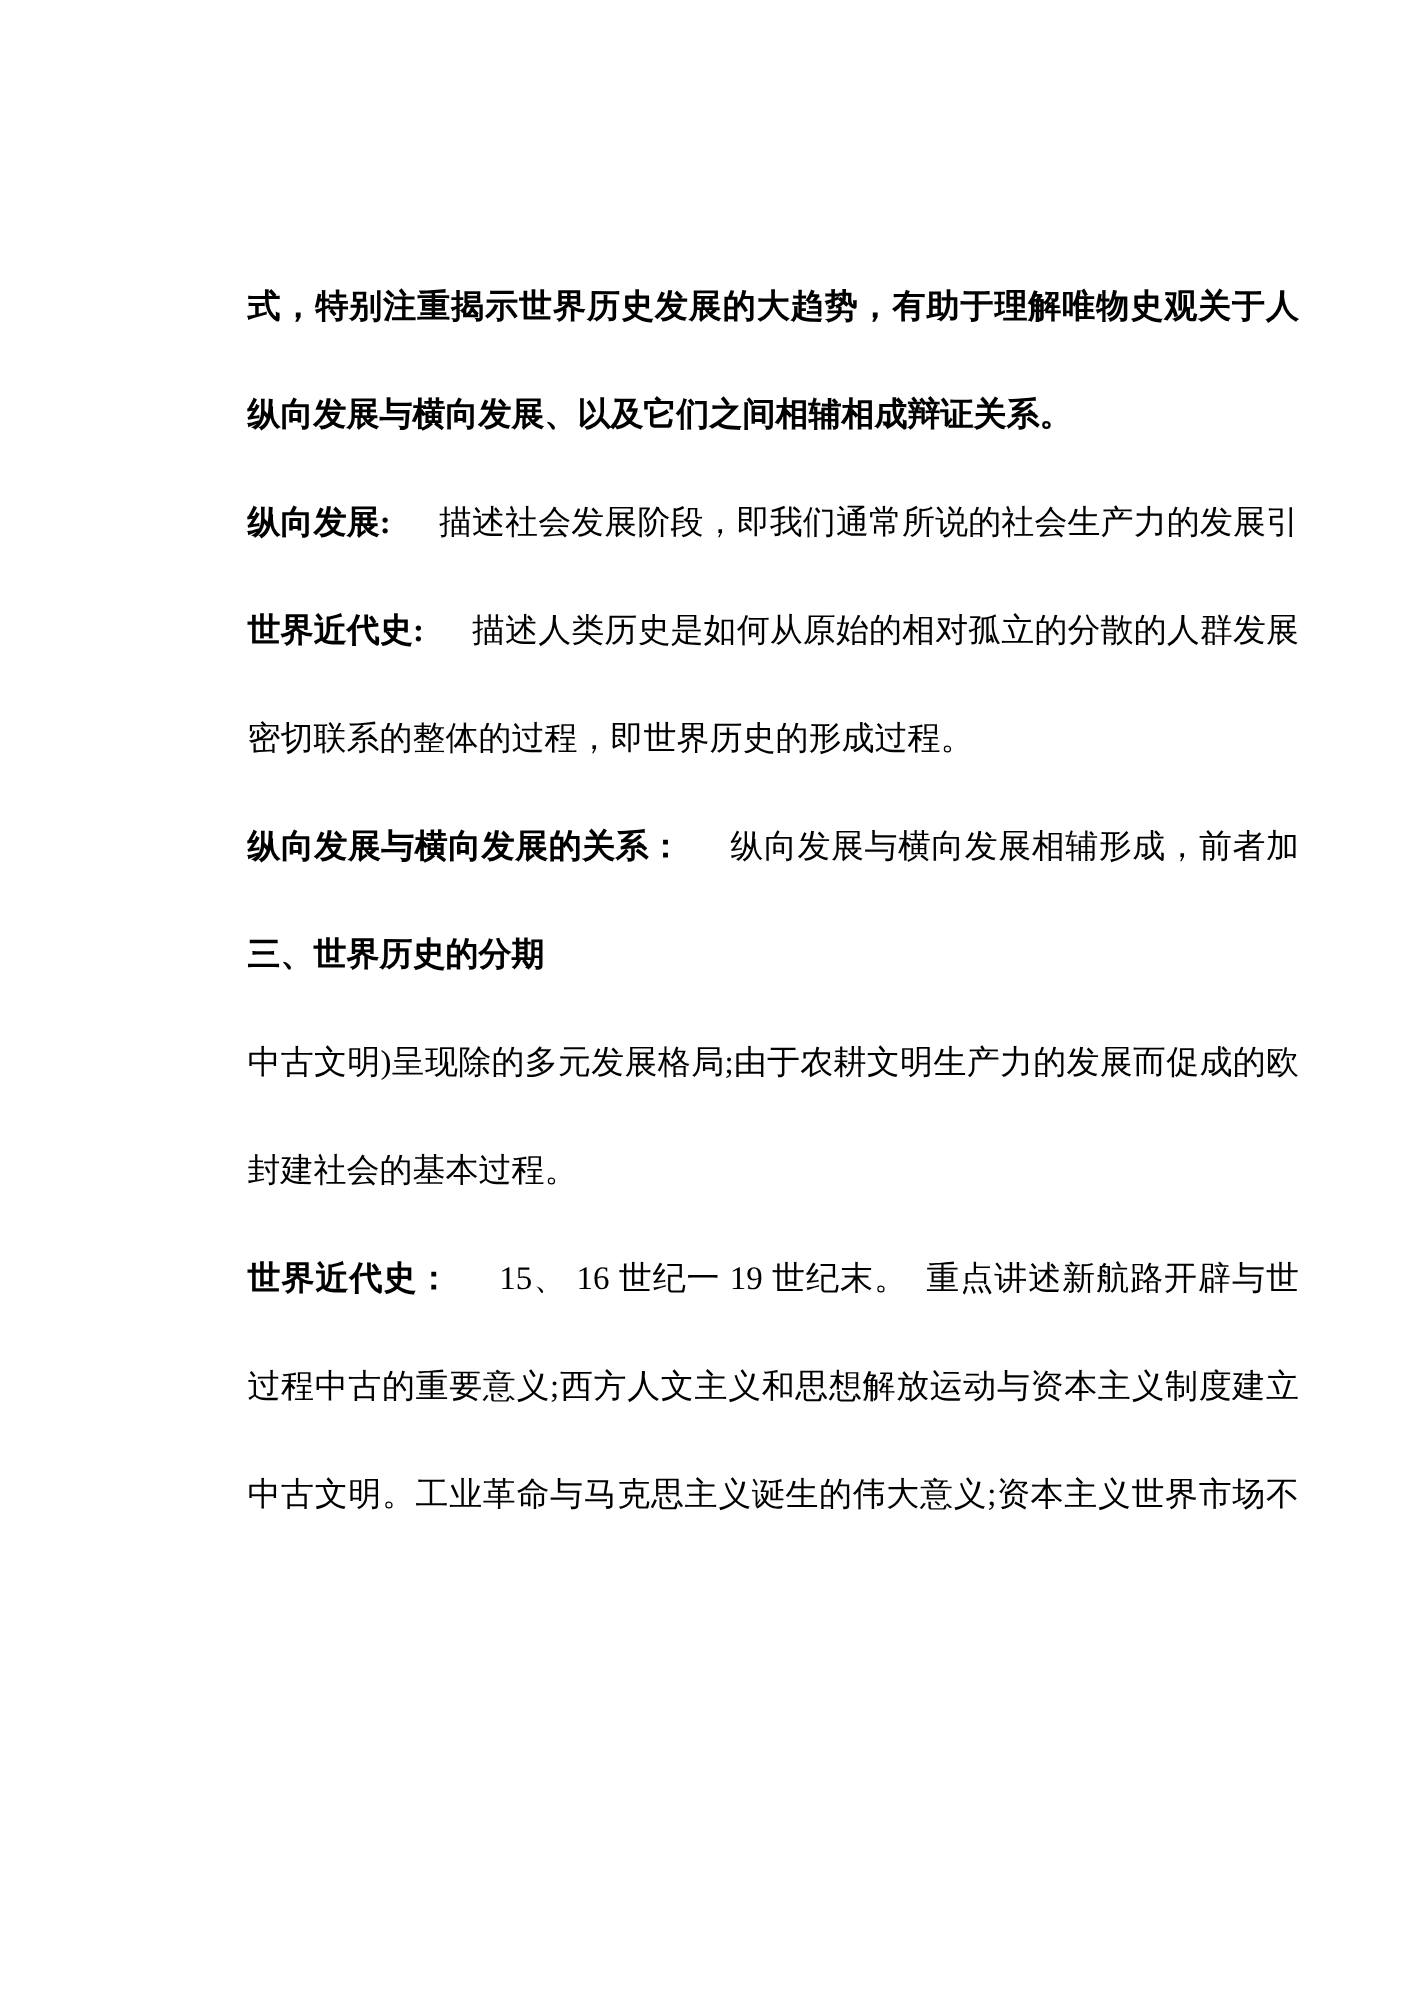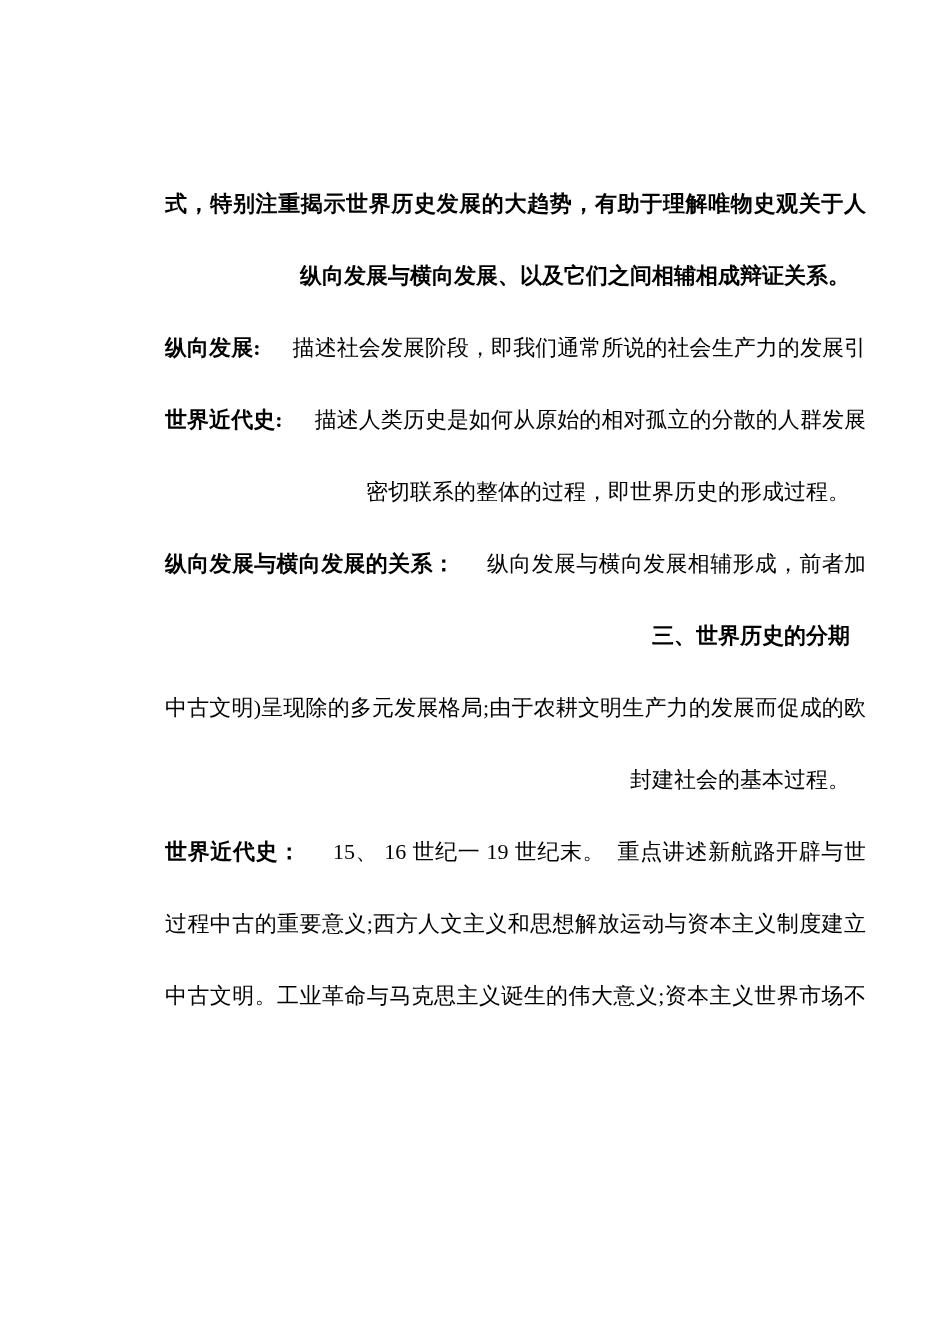--- a/index.html
+++ b/index.html
@@ -18,21 +18,21 @@
     position: absolute;
     left: 85px;
     top: 104px;
     width: 781px;
   }
   .line {
     font-size: 22px;
     line-height: 72px;
     height: 72px;
     white-space: pre-wrap;
-    text-align: right;
+    text-align: left;
     overflow: hidden;
   }
   .line.justify {
     text-align: justify;
     text-align-last: justify;
   }
   .run { font-weight: 400; }
   .run.bold { font-weight: 700; }
   .artifact {
     position: absolute;

